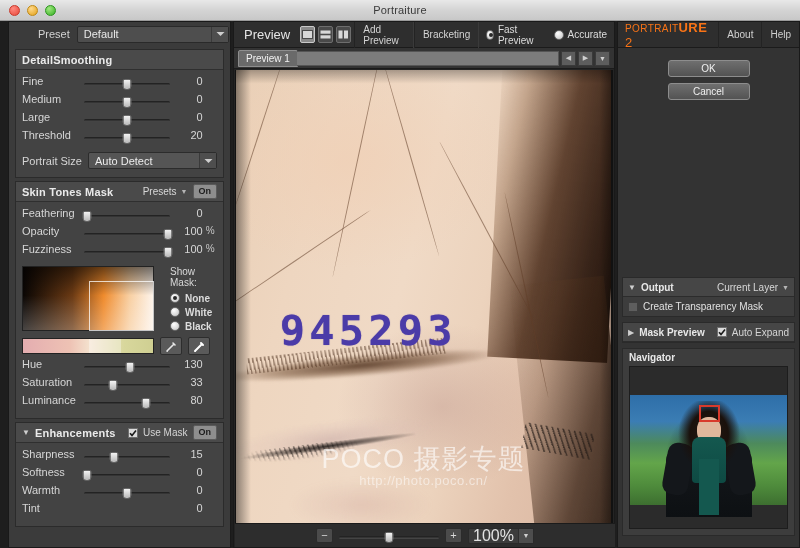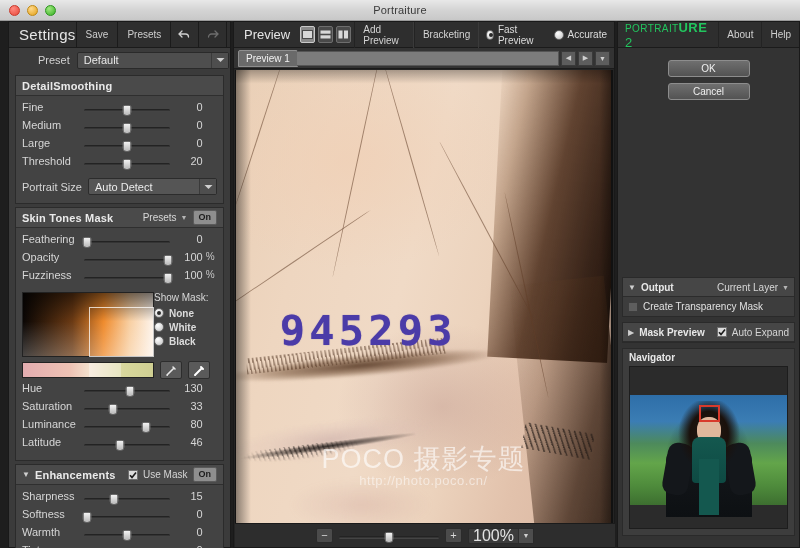--- a/index.html
+++ b/index.html
@@ -125,21 +125,21 @@
   
   .drow{ display:flex; align-items:center; height:21px; margin-top:3px;}
   .drow .lbl{ font-size:11px; color:#d6d6d6; width:66px; }
   .dd{
     flex:1; height:17px; background:#555; border:1px solid #2c2c2c;
     border-radius:2px; display:flex; align-items:center; position:relative;
   }
   .dd span{ font-size:11px; color:#ececec; margin-left:6px;}
 
   
-  .tone-area{ display:flex; gap:0; margin-top:5px;}
+  .tone-area{ display:flex; gap:16px; margin-top:5px;}
   .gradbox{
     width:132px; height:65px; position:relative;
     border:1px solid #222;
     background:
       linear-gradient(to bottom, rgba(255,255,255,0) 0%, rgba(255,255,255,0) 0%),
       linear-gradient(to right, #0a0604 0%, #6b3a14 38%, #ef8b2d 62%, #f8cfa2 82%, #fdf3ea 100%);
   }
   .gradbox::after{
     content:""; position:absolute; inset:0;
     background:linear-gradient(to bottom, rgba(0,0,0,0.55) 0%, rgba(0,0,0,0.0) 45%, rgba(255,255,255,0.25) 100%);
@@ -334,21 +334,21 @@
 
   
   .right{
     position:absolute; left:617px; top:0; width:183px; height:527px;
     background:#333; border:1px solid #191919;
   }
   .brandbar{
     height:26px; background:#2e2e2e; border-bottom:1px solid #1b1b1b;
     display:flex; align-items:center;
   }
-  .brand{ font-size:13px; color:#22c55e; margin-left:7px; flex:1; letter-spacing:.4px;}
+  .brand{ font-size:13px; color:#f97316; margin-left:7px; flex:1; letter-spacing:.4px;}
   .brand .sm{ font-size:10px; }
   .brand .bold{ font-weight:bold; }
   .rbtn{
     font-size:10px; color:#d0d0d0; padding:0 8px; height:26px;
     display:flex;align-items:center; border-left:1px solid #232323;
   }
   .okwrap{ padding:12px 0 0 0; display:flex; flex-direction:column; align-items:center; gap:6px;}
   .okbtn{
     width:82px; height:17px; border-radius:3px;
     background:linear-gradient(to bottom,#6f6f6f,#535353);
@@ -433,40 +433,20 @@
       <div class="tl min"></div>
       <div class="tl max"></div>
     </div>
     <div class="wintitle">Portraiture</div>
   </div>
 
   <div class="plugin">
 
     <div class="settings">
 
-      <div class="settings-header">
-        <div class="settings-title">Settings</div>
-        <div class="hdr-btn">Save</div>
-        <div class="hdr-btn">Presets</div>
-        <div class="hdr-btn icon">
-          <svg width="13" height="11" viewBox="0 0 13 11">
-              <path d="M4 2 L1 5 L4 8 M1.5 5 H7.5 a3 3 0 0 1 3 3" stroke="#cfcfcf" stroke-width="1.3" fill="none" stroke-linecap="round"></path>
-            </svg>
-        </div>
-        <div class="hdr-btn icon dim">
-          <svg width="13" height="11" viewBox="0 0 13 11">
-              <path d="M9 2 L12 5 L9 8 M11.5 5 H5.5 a3 3 0 0 0 -3 3" stroke="#6d6d6d" stroke-width="1.3" fill="none" stroke-linecap="round"></path>
-            </svg>
-        </div>
-        <div class="hdr-btn icon">
-          <svg width="11" height="7" viewBox="0 0 11 7">
-              <path d="M0.5 1 L5.5 6 L10.5 1 Z" fill="#c9c9c9"></path>
-            </svg>
-        </div>
-      </div>
 
       <div class="preset-row">
         <div class="preset-lbl">Preset</div>
         <div class="preset-select">
           <span>Default</span>
           <div class="sel-arrow">
             <svg width="9" height="6" viewBox="0 0 9 6">
                 <path d="M0.5 1 L4.5 5 L8.5 1 Z" fill="#cfcfcf"></path>
               </svg>
           </div>
@@ -631,29 +611,20 @@
             <div class="val">33</div>
             <div class="unit"></div>
           </div>
           <div class="srow">
             <div class="lbl">Luminance</div>
             <div class="track-wrap">
               <div class="track"></div>
                 <div class="knob" style="left:72%"></div>
             </div>
             <div class="val">80</div>
-            <div class="unit"></div>
-          </div>
-          <div class="srow">
-            <div class="lbl">Latitude</div>
-            <div class="track-wrap">
-              <div class="track"></div>
-                <div class="knob" style="left:42%"></div>
-            </div>
-            <div class="val">46</div>
             <div class="unit"></div>
           </div>
         </div>
       </div>
 
       <div class="section">
         <div class="sec-head">
           <span class="tri">▼</span>
           <div class="sec-title">Enhancements</div>
           <div class="chk">

